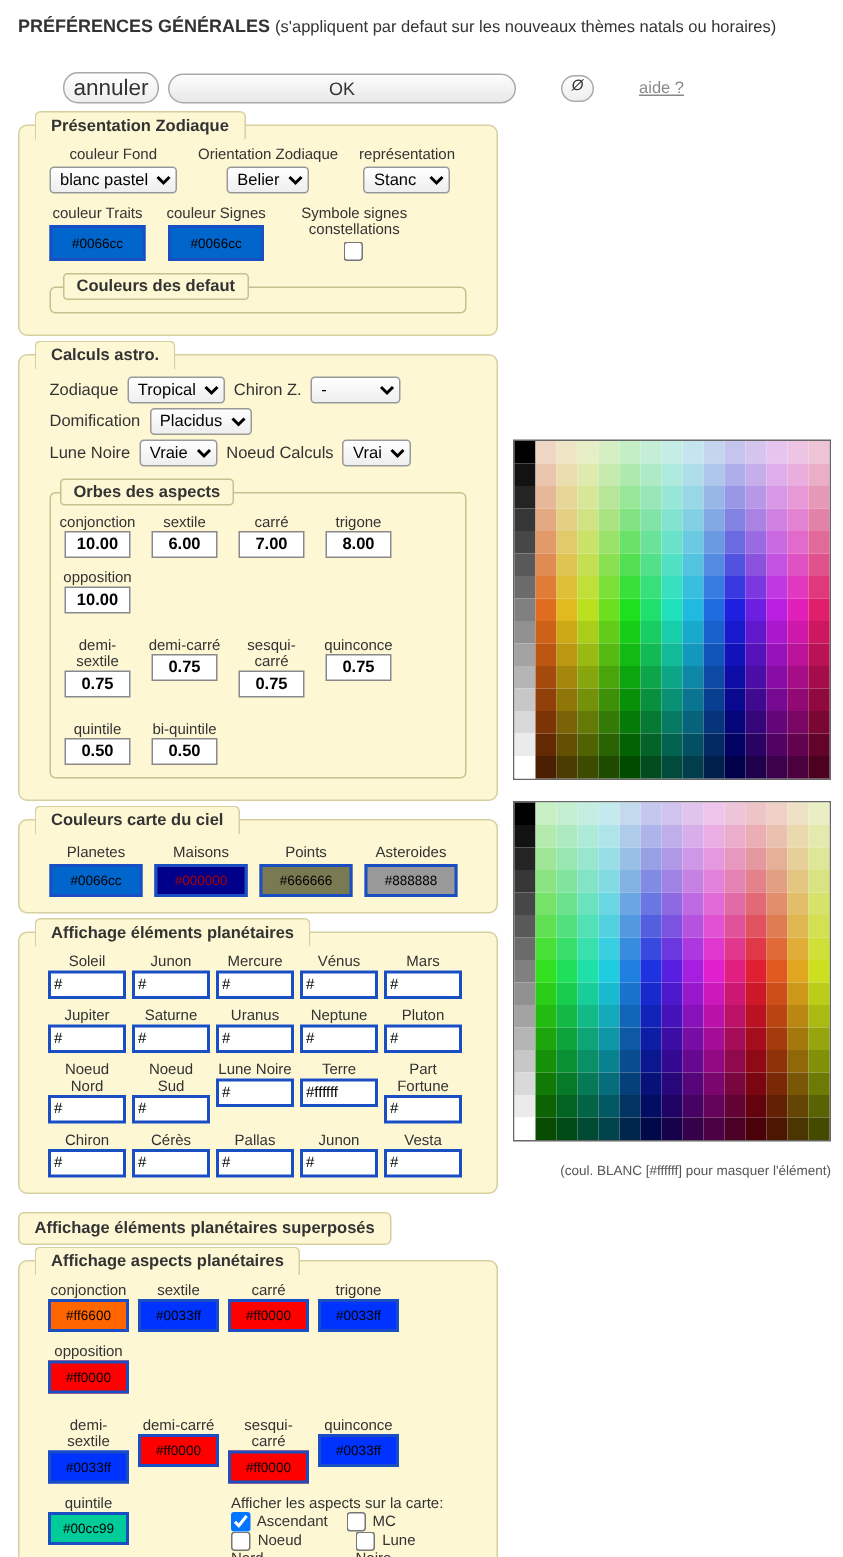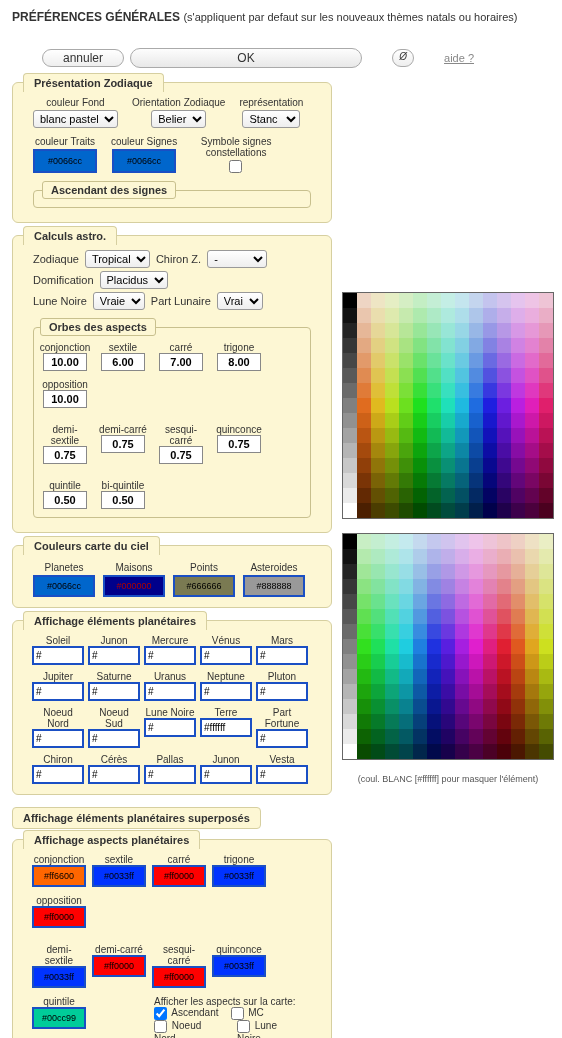--- a/index.html
+++ b/index.html
@@ -1,20 +1,20 @@
 <!DOCTYPE html>
 <html><head>
 <meta charset="utf-8">
 <style>
 html,body{margin:0;padding:0;font-family:Arial,Helvetica,sans-serif;font-size:11px;color:#333;background:#fff}
 .page{width:562px;padding:10px 12px 20px;box-sizing:border-box}
 h1{font-size:12px;margin:0 0 24px;font-weight:bold}
 h1 .sub{font-weight:normal;font-size:11px}
 .toolbar{display:flex;align-items:center;gap:6px;margin:4px 0 14px 30px}
-.pill{border:1px solid #aaa;border-radius:10px;padding:1px 20px;font-size:12px;background:linear-gradient(#fff,#eee);cursor:pointer}
+.pill{border:1px solid #aaa;border-radius:10px;padding:1px 6px;font-size:15px;background:linear-gradient(#fff,#eee);cursor:pointer}
 .okbtn{flex:0 0 230px;text-align:center;border:1px solid #aaa;border-radius:10px;padding:2px 0;background:linear-gradient(#fdfdfd,#e8e8e8);font-size:12px;cursor:pointer}
 .slashbtn{width:20px;height:16px;border:1px solid #aaa;border-radius:10px;font-size:10px;text-align:center;line-height:14px;font-style:italic;background:linear-gradient(#fff,#eee);cursor:pointer}
 .help{color:#888;text-decoration:underline;font-size:11px;cursor:pointer}
 .cols{display:flex;gap:10px;align-items:flex-start}
 .left{width:320px;flex:0 0 auto}
 .right{flex:1}
 .panel{background:#fdf7d4;border:1px solid #d6cfa0;border-radius:6px;padding:8px 20px 10px;margin-bottom:12px;position:relative}
 .panel-tab{position:absolute;top:-10px;left:10px;background:#fdf7d4;border:1px solid #d6cfa0;border-bottom:none;border-radius:4px 4px 0 0;padding:3px 10px;font-weight:bold;font-size:11px}
 .panel-inner{margin-top:6px}
 fieldset.sub{border:1px solid #c8c08e;border-radius:4px;margin:8px 0 4px;padding:6px 6px 8px}
@@ -34,21 +34,21 @@
 .plgrid{display:flex;flex-wrap:wrap;gap:6px}
 .plitem{display:flex;flex-direction:column;align-items:center;width:50px;font-size:10px;text-align:center}
 .plitem input{width:44px;border:2px solid #1a4fc4;font-size:10px;padding:2px 2px}
 .aspgrid{display:flex;flex-wrap:wrap;gap:8px}
 .aspitem{display:flex;flex-direction:column;align-items:center;width:52px;font-size:10px;text-align:center}
 .aspitem .chip{width:50px}
 .chkrow{display:flex;align-items:center;gap:4px;font-size:10px}
 .colorinstr{font-size:12px;margin:6px 0 8px;line-height:1.3}
 .palette{width:210px;height:225px;border:1px solid #666;margin-bottom:14px;display:grid;grid-template-columns:repeat(15,1fr);grid-template-rows:repeat(15,1fr)}
 .palette div{border:0}
-.palnote{font-size:9px;color:#555;text-align:center}
+.palnote{font-size:9px;color:#555;text-align:right}
 .bottombar{display:flex;align-items:center;gap:6px;margin:14px 0 0 60px}
 .sectiontab{background:#fdf7d4;border:1px solid #d6cfa0;border-radius:4px;padding:4px 10px;font-weight:bold;font-size:11px;display:inline-block;margin-bottom:10px}
 input[type=checkbox]{margin:0 2px 0 0;vertical-align:middle}
 </style>
 </head>
 <body>
 
 <div class="page">
   <h1><span>PRÉFÉRENCES GÉNÉRALES</span> <span class="sub">(s'appliquent par defaut sur les nouveaux thèmes natals ou horaires)</span></h1>
 
@@ -90,21 +90,21 @@
             <div class="vstack">
               <span>couleur Signes</span>
               <div class="swatch" style="background:#0066cc;color:#000">#0066cc</div>
             </div>
             <div class="vstack" style="width:90px">
               <span>Symbole signes constellations</span>
               <input type="checkbox" style="">
             </div>
           </div>
           <fieldset class="sub" style="padding:4px 8px">
-              <legend>Ascendant des signes</legend>
+              <legend>Couleurs des defaut</legend>
             </fieldset>
         </div>
       </div>
 
       
       <div class="panel">
         <div class="panel-tab">Calculs astro.</div>
         <div class="panel-inner">
           <div class="row">
             <label class="lbl">Zodiaque</label>
@@ -112,21 +112,21 @@
             <label class="lbl">Chiron Z.</label>
             <select style="width:60px"><option>-</option></select>
           </div>
           <div class="row">
             <label class="lbl">Domification</label>
             <select><option>Placidus</option></select>
           </div>
           <div class="row">
             <label class="lbl">Lune Noire</label>
             <select><option>Vraie</option></select>
-            <label class="lbl">Part Lunaire</label>
+            <label class="lbl">Noeud Calculs</label>
             <select><option>Vrai</option></select>
           </div>
           <fieldset class="sub">
             <legend>Orbes des aspects</legend>
             <div class="orbgrid" id="orbgrid">
                 <div class="orbitem">
                   <span>conjonction</span>
                   <input value="10.00" style="">
                 </div>
                 <div class="orbitem">

